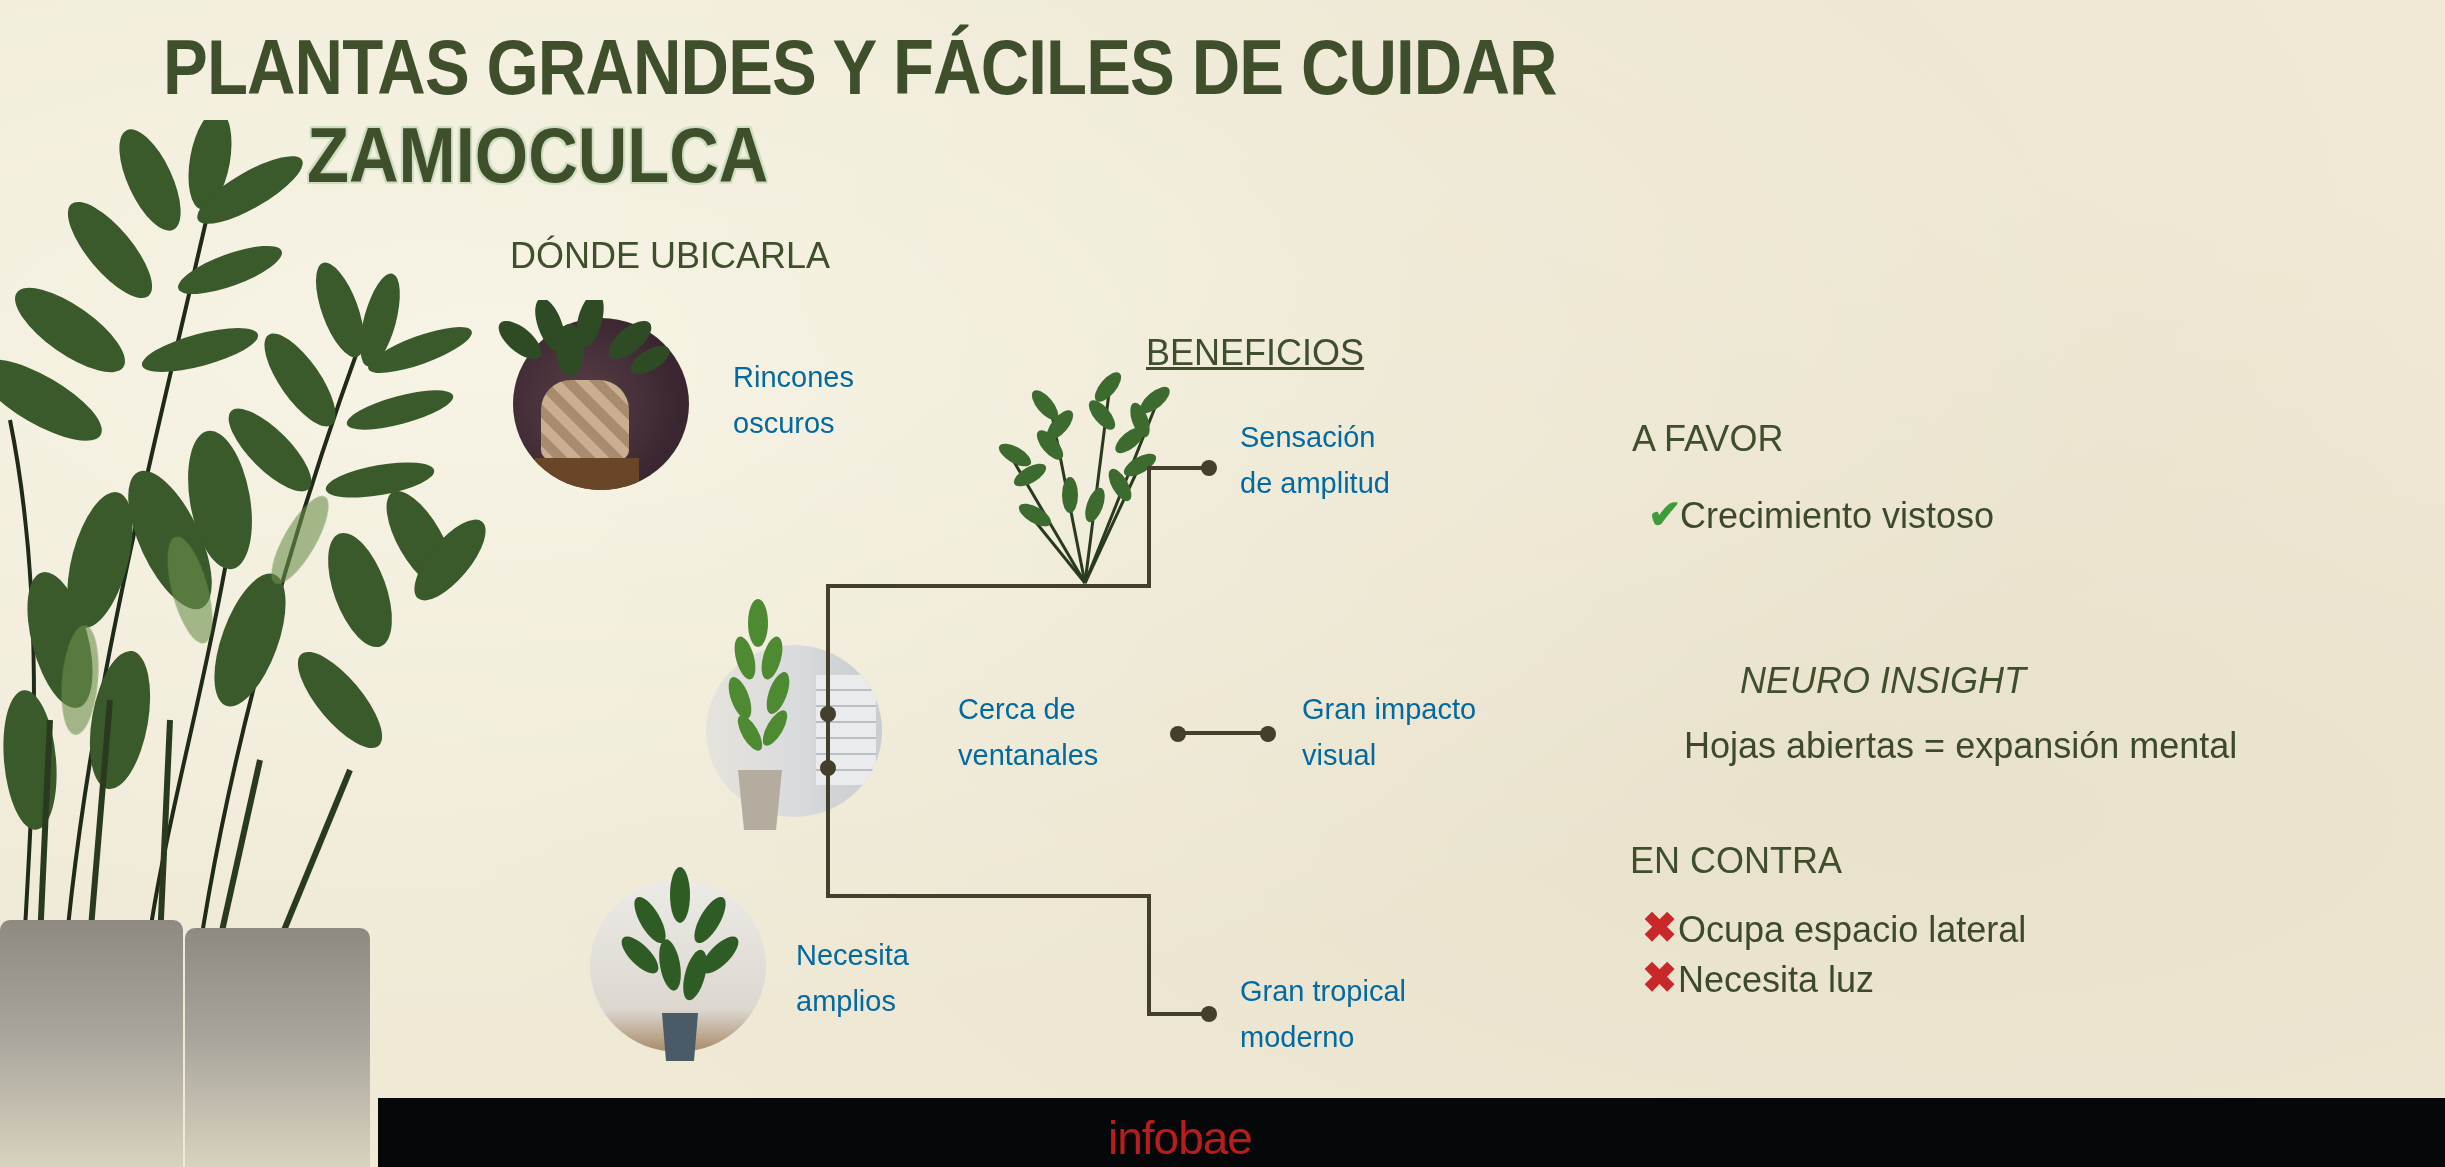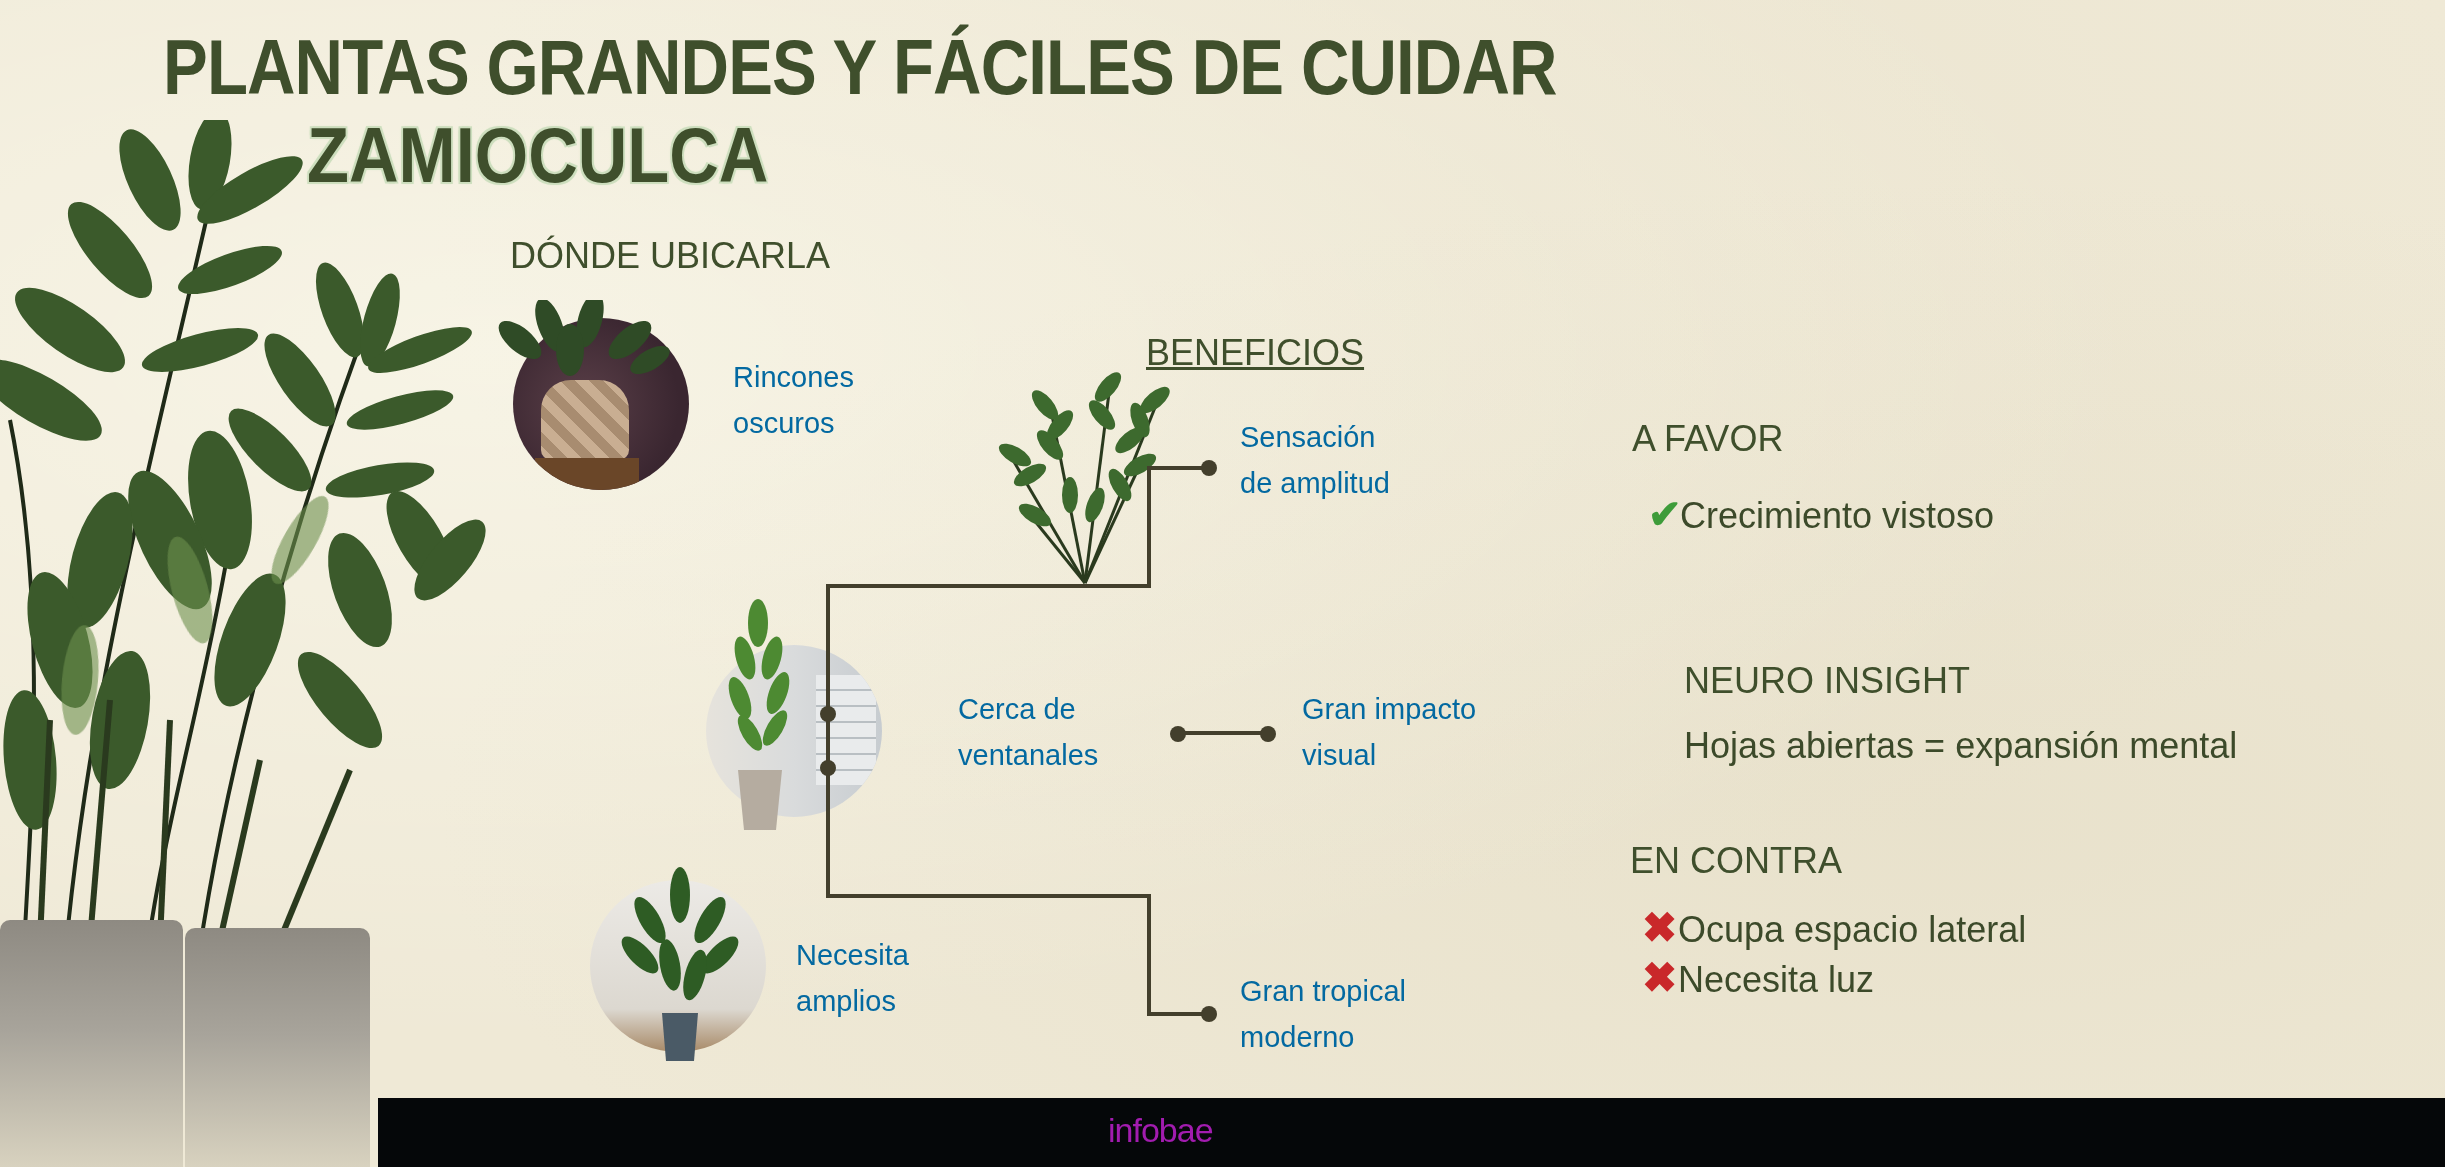--- a/index.html
+++ b/index.html
@@ -26,21 +26,21 @@
   .section-h { font-size:36px; color:#3f4f2c; white-space:nowrap; font-weight:500; }
   .item-text { font-size:29px; color:#0369a1; line-height:46px; }
   .pc-text { font-size:36px; color:#3c4a2a; line-height:48px; white-space:nowrap; }
   .line { position:absolute; background:#433f2c; }
   .dot { position:absolute; width:16px; height:16px; border-radius:50%; background:#433f2c; }
   .photo { position:absolute; border-radius:50%; overflow:hidden; }
   .footer {
     left:378px; top:1098px; width:2067px; height:69px; background:#050709;
     clip-path: polygon(0 0,100% 0,100% 100%,0 100%);
   }
-  .footer-text { left:1108px; top:1111px; font-size:34px; color:#a21caf; letter-spacing:-1px; }
+  .footer-text { left:1108px; top:1111px; font-size:46px; color:#b91c1c; letter-spacing:-1px; }
   .pot { position:absolute; background:linear-gradient(180deg,#8e8a82 0%,#a8a49b 45%,#d8d2bf 100%); }
   .check { color:#3e9c3a; font-size:40px; font-weight:bold; display:inline-block; width:32px; }
   .cross { color:#c9282a; font-size:42px; font-weight:bold; display:inline-block; width:36px; }
 </style>
 </head>
 <body>
 
 <div class="abs" style="left:0;top:120px;width:490px;height:1047px;">
   <svg width="490" height="1047" viewBox="0 0 490 1047">
     <g stroke="#1f2a18" stroke-width="4" fill="none">
@@ -224,21 +224,21 @@
   <div>moderno</div>
 </div>
 
 <div class="abs section-h" style="left:1632px;top:418px;">A FAVOR</div>
 <div class="abs pc-text" style="left:1648px;top:490px;">
   <div>
     <span class="check">✔</span><span>Crecimiento vistoso</span>
   </div>
 </div>
 
-<div class="abs section-h" style="left:1684px;top:660px;">NEURO INSIGHT</div>
+<div class="abs section-h" style="left:1740px;top:660px;font-style:italic;">NEURO INSIGHT</div>
 <div class="abs pc-text" style="left:1684px;top:722px;">Hojas abiertas = expansión mental</div>
 
 <div class="abs section-h" style="left:1630px;top:840px;">EN CONTRA</div>
 <div class="abs pc-text" style="left:1642px;top:904px;">
   <div>
     <span class="cross">✖</span><span>Ocupa espacio lateral</span>
   </div>
   <div>
     <span class="cross">✖</span><span>Necesita luz</span>
   </div>

